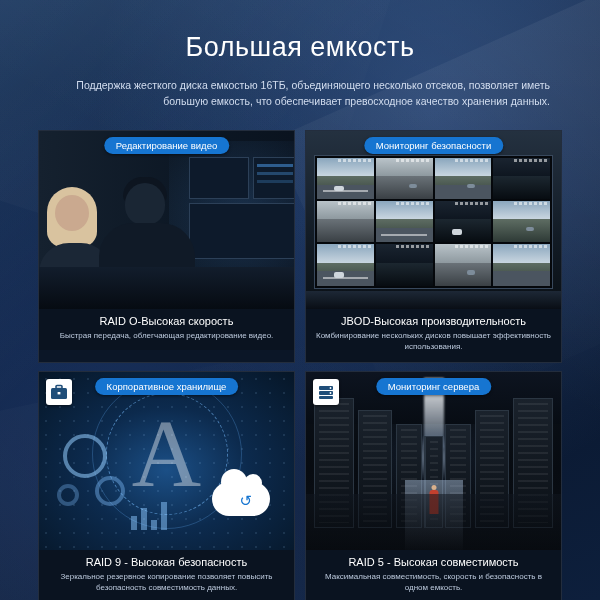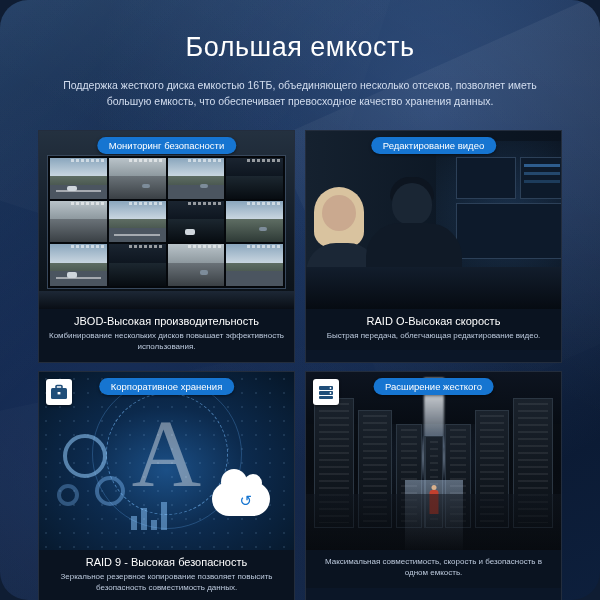--- a/index.html
+++ b/index.html
@@ -12,21 +12,20 @@
   .page {
     position: relative;
     width: 600px; height: 600px;
     background:
       linear-gradient(135deg, rgba(255,255,255,0.05) 0%, rgba(255,255,255,0) 35%),
       linear-gradient(210deg, rgba(255,255,255,0.05) 10%, rgba(255,255,255,0) 45%),
       radial-gradient(ellipse at 72% 18%, rgba(70,110,175,0.40) 0%, rgba(70,110,175,0) 55%),
       radial-gradient(ellipse at 20% 78%, rgba(40,70,130,0.45) 0%, rgba(40,70,130,0) 60%),
       linear-gradient(160deg, #123059 0%, #0e2243 40%, #0b1a33 75%, #0d1f3c 100%);
     overflow: hidden;
-    border-radius: 28px;
   }
   
   .facet {
     position: absolute;
     background: linear-gradient(120deg, rgba(255,255,255,0.045), rgba(255,255,255,0));
     pointer-events: none;
   }
   .f1 { top: -120px; left: -60px; width: 420px; height: 360px; transform: rotate(18deg); }
   .f2 { top: 40px; right: -140px; width: 420px; height: 320px; transform: rotate(-24deg);
         background: linear-gradient(200deg, rgba(255,255,255,0.06), rgba(255,255,255,0)); }
@@ -37,21 +36,21 @@
     position: relative;
     text-align: center;
     color: #ffffff;
     font-size: 27px;
     letter-spacing: 0.5px;
     padding-top: 32px;
     font-weight: normal;
   }
   .subtitle {
     position: relative;
-    text-align: center;
+    text-align: right;
     color: #d2ddef;
     font-size: 10.5px;
     line-height: 1.55;
     width: 500px;
     margin: 14px auto 0 auto;
   }
 
   .grid {
     position: relative;
     width: 524px;
@@ -278,111 +277,20 @@
   <div class="facet f2"></div>
   <div class="facet f3"></div>
 
   <h1 class="title">Большая емкость</h1>
   <p class="subtitle">Поддержка жесткого диска емкостью 16ТБ, объединяющего несколько отсеков, позволяет иметь большую емкость, что обеспечивает превосходное качество хранения данных.</p>
 
   <div class="grid">
 
     <div class="card">
       <div class="media">
-        <div class="scene2">
-          <div class="s2-room"></div>
-          <div class="s2-wall">
-            <div class="s2-cell">
-                <div class="sky"></div>
-                <div class="ground"></div>
-                <div class="road"></div>
-                <div class="lane"></div>
-                <div class="car"></div>
-                <div class="ts"></div>
-              </div>
-            <div class="s2-cell indoor">
-                <div class="sky"></div>
-                <div class="ground"></div>
-                <div class="car b"></div>
-                <div class="ts"></div>
-              </div>
-            <div class="s2-cell">
-                <div class="sky"></div>
-                <div class="ground"></div>
-                <div class="road"></div>
-                <div class="car b"></div>
-                <div class="ts"></div>
-              </div>
-            <div class="s2-cell dark">
-                <div class="sky"></div>
-                <div class="ground"></div>
-                <div class="ts"></div>
-              </div>
-            <div class="s2-cell indoor">
-                <div class="sky"></div>
-                <div class="ground"></div>
-                <div class="ts"></div>
-              </div>
-            <div class="s2-cell">
-                <div class="sky"></div>
-                <div class="ground"></div>
-                <div class="road"></div>
-                <div class="lane"></div>
-                <div class="ts"></div>
-              </div>
-            <div class="s2-cell dark">
-                <div class="sky"></div>
-                <div class="ground"></div>
-                <div class="car"></div>
-                <div class="ts"></div>
-              </div>
-            <div class="s2-cell">
-                <div class="sky"></div>
-                <div class="ground"></div>
-                <div class="car b"></div>
-                <div class="ts"></div>
-              </div>
-            <div class="s2-cell">
-                <div class="sky"></div>
-                <div class="ground"></div>
-                <div class="road"></div>
-                <div class="lane"></div>
-                <div class="car"></div>
-                <div class="ts"></div>
-              </div>
-            <div class="s2-cell dark">
-                <div class="sky"></div>
-                <div class="ground"></div>
-                <div class="ts"></div>
-              </div>
-            <div class="s2-cell indoor">
-                <div class="sky"></div>
-                <div class="ground"></div>
-                <div class="car b"></div>
-                <div class="ts"></div>
-              </div>
-            <div class="s2-cell">
-                <div class="sky"></div>
-                <div class="ground"></div>
-                <div class="road"></div>
-                <div class="ts"></div>
-              </div>
-          </div>
-          <div class="s2-desk"></div>
-        </div>
-        <div class="badge">Мониторинг безопасности</div>
-      </div>
-      <div class="caption">
-        <div class="cap-title">JBOD-Высокая производительность</div>
-        <div class="cap-desc">Комбинирование нескольких дисков повышает эффективность использования.</div>
-      </div>
-    </div>
-
-    <div class="card">
-      <div class="media">
         <div class="scene1">
           <div class="s1-wall"></div>
           <div class="s1-glow"></div>
           <div class="s1-mon m1"></div>
           <div class="s1-mon m2">
               <div class="strip" style="top:6px"></div>
               <div class="strip" style="top:14px;background:#24486d"></div>
               <div class="strip" style="top:22px;background:#1d3c5c"></div>
             </div>
           <div class="s1-mon m3"></div>
@@ -392,20 +300,111 @@
           <div class="s1-man-hair"></div>
             <div class="s1-man-head"></div>
             <div class="s1-man-body"></div>
           <div class="s1-desk"></div>
         </div>
         <div class="badge">Редактирование видео</div>
       </div>
       <div class="caption">
         <div class="cap-title">RAID O-Высокая скорость</div>
         <div class="cap-desc">Быстрая передача, облегчающая редактирование видео.</div>
+      </div>
+    </div>
+
+    <div class="card">
+      <div class="media">
+        <div class="scene2">
+          <div class="s2-room"></div>
+          <div class="s2-wall">
+            <div class="s2-cell">
+                <div class="sky"></div>
+                <div class="ground"></div>
+                <div class="road"></div>
+                <div class="lane"></div>
+                <div class="car"></div>
+                <div class="ts"></div>
+              </div>
+            <div class="s2-cell indoor">
+                <div class="sky"></div>
+                <div class="ground"></div>
+                <div class="car b"></div>
+                <div class="ts"></div>
+              </div>
+            <div class="s2-cell">
+                <div class="sky"></div>
+                <div class="ground"></div>
+                <div class="road"></div>
+                <div class="car b"></div>
+                <div class="ts"></div>
+              </div>
+            <div class="s2-cell dark">
+                <div class="sky"></div>
+                <div class="ground"></div>
+                <div class="ts"></div>
+              </div>
+            <div class="s2-cell indoor">
+                <div class="sky"></div>
+                <div class="ground"></div>
+                <div class="ts"></div>
+              </div>
+            <div class="s2-cell">
+                <div class="sky"></div>
+                <div class="ground"></div>
+                <div class="road"></div>
+                <div class="lane"></div>
+                <div class="ts"></div>
+              </div>
+            <div class="s2-cell dark">
+                <div class="sky"></div>
+                <div class="ground"></div>
+                <div class="car"></div>
+                <div class="ts"></div>
+              </div>
+            <div class="s2-cell">
+                <div class="sky"></div>
+                <div class="ground"></div>
+                <div class="car b"></div>
+                <div class="ts"></div>
+              </div>
+            <div class="s2-cell">
+                <div class="sky"></div>
+                <div class="ground"></div>
+                <div class="road"></div>
+                <div class="lane"></div>
+                <div class="car"></div>
+                <div class="ts"></div>
+              </div>
+            <div class="s2-cell dark">
+                <div class="sky"></div>
+                <div class="ground"></div>
+                <div class="ts"></div>
+              </div>
+            <div class="s2-cell indoor">
+                <div class="sky"></div>
+                <div class="ground"></div>
+                <div class="car b"></div>
+                <div class="ts"></div>
+              </div>
+            <div class="s2-cell">
+                <div class="sky"></div>
+                <div class="ground"></div>
+                <div class="road"></div>
+                <div class="ts"></div>
+              </div>
+          </div>
+          <div class="s2-desk"></div>
+        </div>
+        <div class="badge">Мониторинг безопасности</div>
+      </div>
+      <div class="caption">
+        <div class="cap-title">JBOD-Высокая производительность</div>
+        <div class="cap-desc">Комбинирование нескольких дисков повышает эффективность использования.</div>
       </div>
     </div>
 
     <div class="card">
       <div class="media">
         <div class="scene3">
           <div class="s3-dots"></div>
           <div class="s3-ring r2"></div>
           <div class="s3-ring"></div>
           <div class="s3-letter">A</div>
@@ -421,21 +420,21 @@
           <div class="s3-cloud"></div>
           <div class="s3-sync">↺</div>
         </div>
         <div class="corner-icon">
           <svg width="18" height="16" viewBox="0 0 18 16" aria-hidden="true">
             <rect x="1" y="4" width="16" height="11" rx="1.5" fill="#1f4e79"></rect>
             <rect x="6" y="1.5" width="6" height="3" rx="1" fill="none" stroke="#1f4e79" stroke-width="1.6"></rect>
             <rect x="7.6" y="8" width="2.8" height="2.4" fill="#ffffff"></rect>
           </svg>
         </div>
-        <div class="badge">Корпоративное хранения</div>
+        <div class="badge">Корпоративное хранилище</div>
       </div>
       <div class="caption">
         <div class="cap-title">RAID 9 - Высокая безопасность</div>
         <div class="cap-desc">Зеркальное резервное копирование позволяет повысить безопасность совместимость данных.</div>
       </div>
     </div>
 
     <div class="card">
       <div class="media">
         <div class="scene4">
@@ -472,21 +471,22 @@
         </div>
         <div class="corner-icon">
           <svg width="18" height="16" viewBox="0 0 18 16" aria-hidden="true">
             <rect x="2" y="2" width="14" height="4" rx="1" fill="#1f4e79"></rect>
             <rect x="2" y="7" width="14" height="4" rx="1" fill="#1f4e79"></rect>
             <rect x="2" y="12" width="14" height="3" rx="1" fill="#1f4e79"></rect>
             <circle cx="13.5" cy="4" r="0.9" fill="#ffffff"></circle>
             <circle cx="13.5" cy="9" r="0.9" fill="#ffffff"></circle>
           </svg>
         </div>
-        <div class="badge">Расширение жесткого</div>
+        <div class="badge">Мониторинг сервера</div>
       </div>
       <div class="caption">
+        <div class="cap-title">RAID 5 - Высокая совместимость</div>
         <div class="cap-desc">Максимальная совместимость, скорость и безопасность в одном емкость.</div>
       </div>
     </div>
 
   </div>
 </div>
 
 </body></html>

